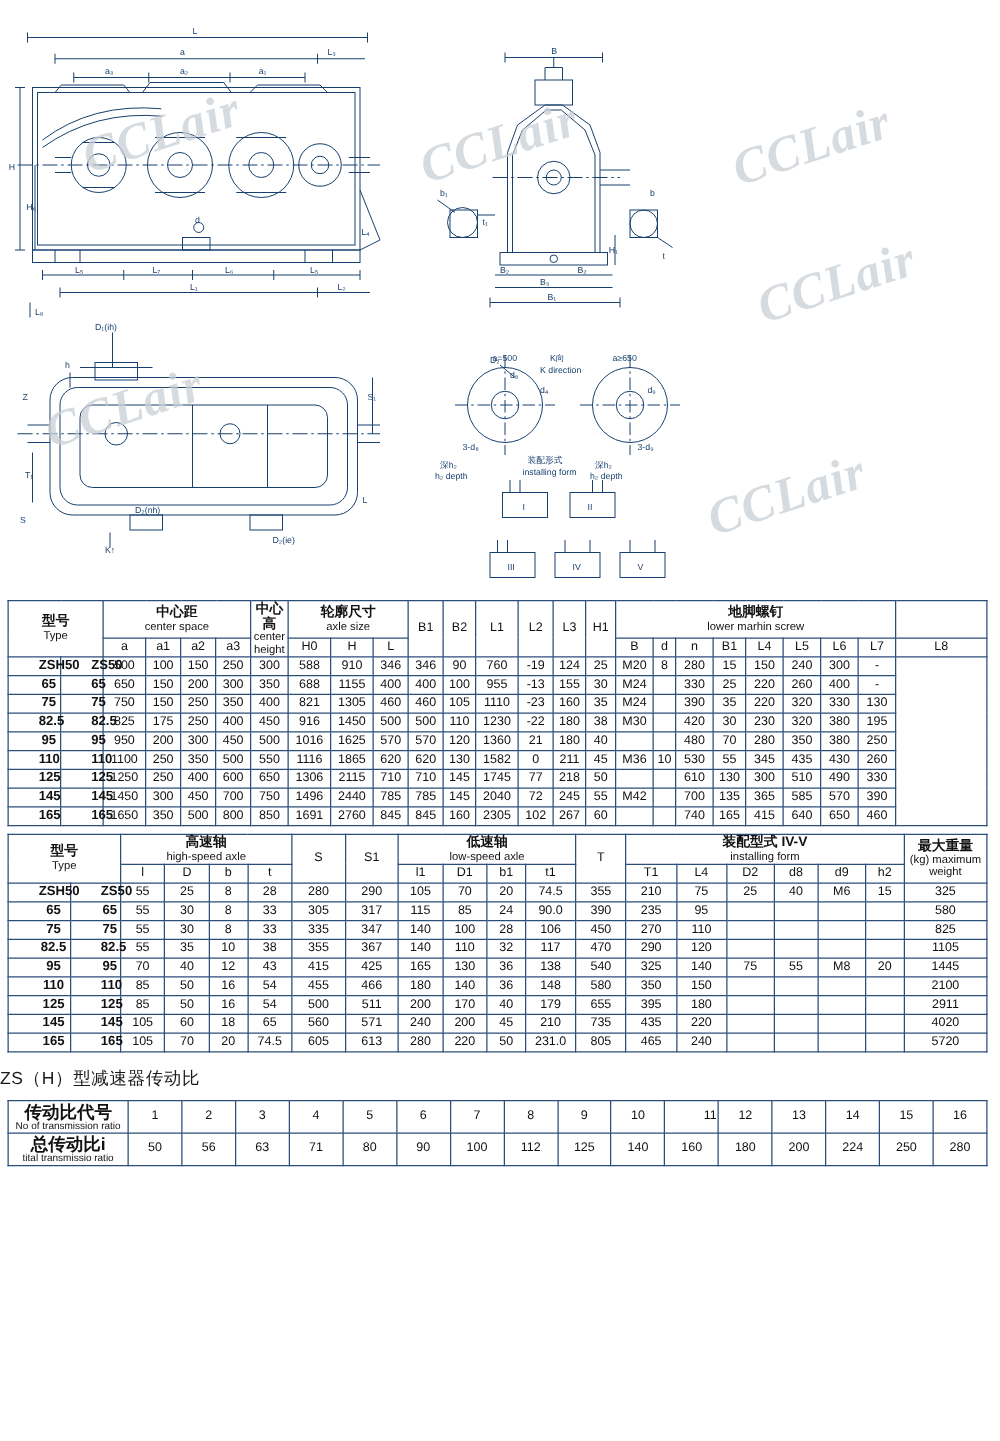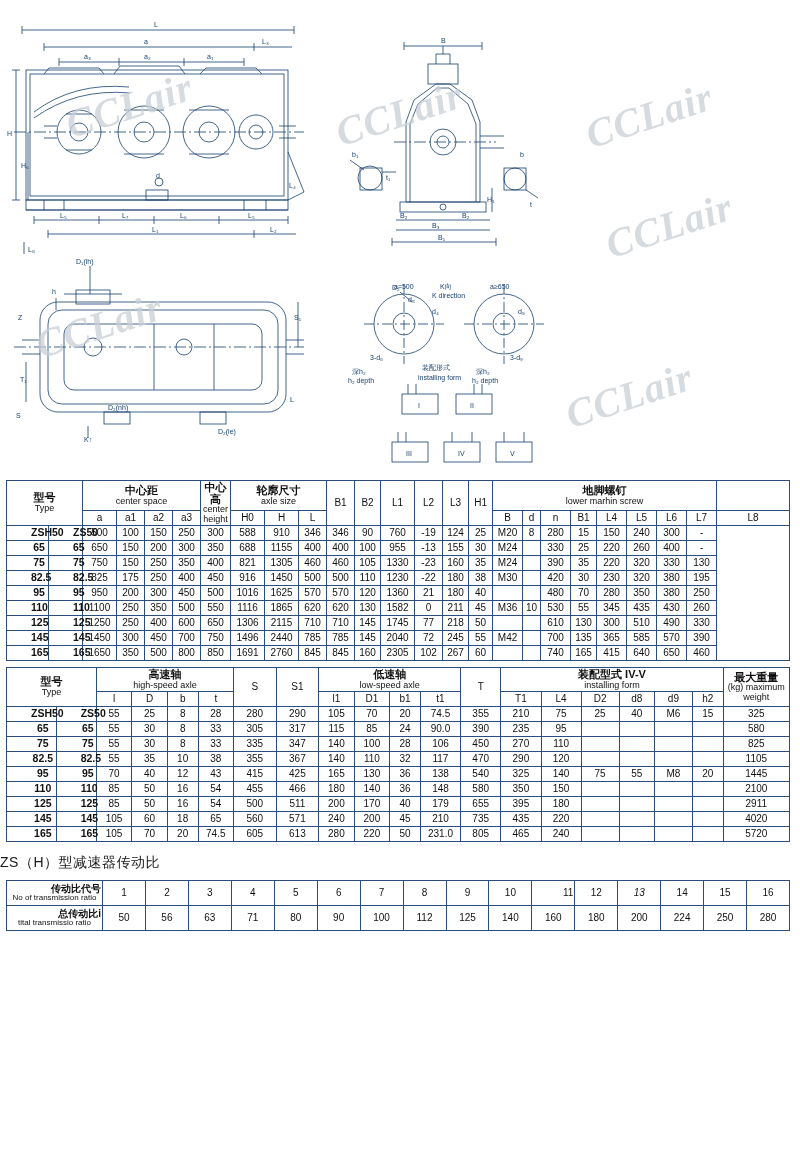--- a/index.html
+++ b/index.html
@@ -66,21 +66,21 @@
   .sec-title{
     font-size:14px;
     padding:8px 6px 2px 0;
     font-weight:normal;
     letter-spacing:.5px;
   }
   .ratio-label{
     text-align:center;
     line-height:1.1;
   }
-  .ratio-label .cn{font-size:10px;font-weight:bold;display:block;color:#111;text-align:right;}
+  .ratio-label .cn{font-size:14px;font-weight:bold;display:block;color:#111;}
   .ratio-label .en{font-size:8px;display:block;color:#111;}
 </style>
 </head>
 <body>
 
 <div class="page">
 
 
   <div class="drawing">
     <svg width="792" height="472" viewBox="0 0 792 472" xmlns="http://www.w3.org/2000/svg">
@@ -468,21 +468,21 @@
           <td>750</td>
           <td>150</td>
           <td>250</td>
           <td>350</td>
           <td>400</td>
           <td>821</td>
           <td>1305</td>
           <td>460</td>
           <td>460</td>
           <td>105</td>
-          <td>1330</td>
+          <td>1110</td>
           <td>-23</td>
           <td>160</td>
           <td>35</td>
           <td>M24</td>
           <td></td>
           <td>390</td>
           <td>35</td>
           <td>220</td>
           <td>320</td>
           <td>330</td>
@@ -932,21 +932,21 @@
           <td style="height: 22px;">3</td>
           <td style="height: 22px;">4</td>
           <td style="height: 22px;">5</td>
           <td style="height: 22px;">6</td>
           <td style="height: 22px;">7</td>
           <td style="height: 22px;">8</td>
           <td style="height: 22px;">9</td>
           <td style="height: 22px;">10</td>
           <td style="height: 22px; text-align: right;">11</td>
           <td style="height: 22px;">12</td>
-          <td style="height: 22px; font-style: italic;">13</td>
+          <td style="height: 22px;">13</td>
           <td style="height: 22px;">14</td>
           <td style="height: 22px;">15</td>
           <td style="height: 22px;">16</td>
         </tr>
         <tr>
           <td class="ratio-label">
             <span class="cn">总传动比i</span>
             <span class="en">tital transmissio ratio</span>
           </td>
           <td style="height: 22px;">50</td>

